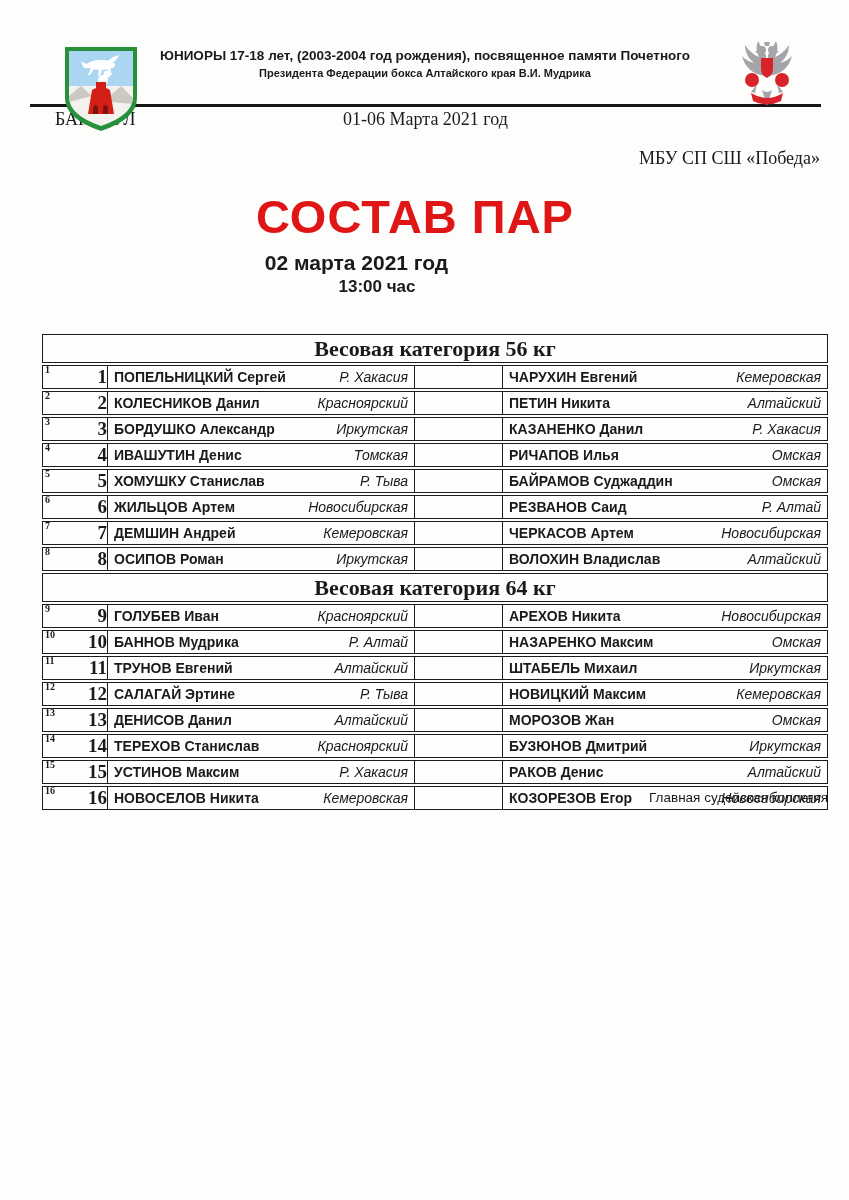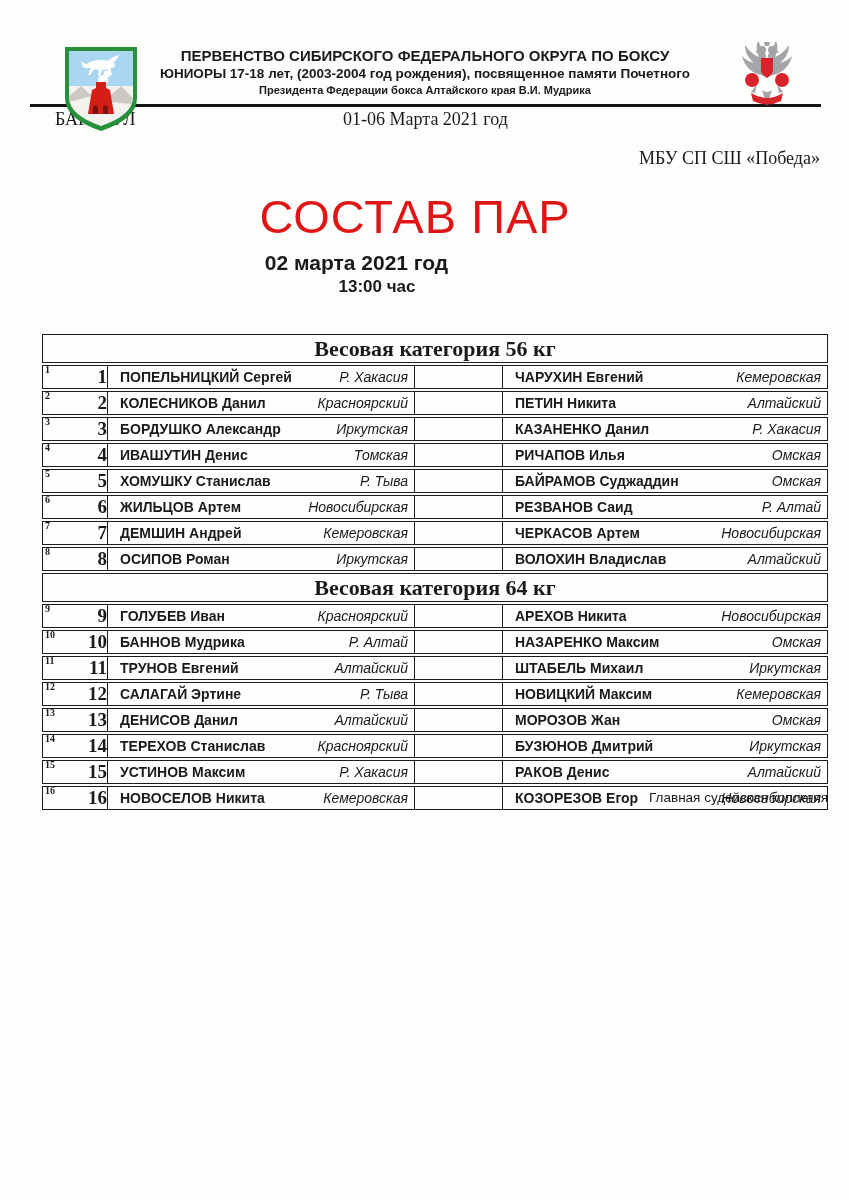--- a/index.html
+++ b/index.html
@@ -28,21 +28,21 @@
     position:absolute;top:109px;left:30px;width:791px;height:22px;
     font-family:"Liberation Serif",serif;font-size:18px;
   }
   .subheader .city{position:absolute;left:25px;top:0;}
   .subheader .dates{position:absolute;left:0;right:0;top:0;text-align:center;}
   .subheader .venue{position:absolute;right:1px;top:0;margin-top:39px;}
 
   
   .main-title{
     position:absolute;top:189px;left:0;width:830px;text-align:center;
-    font-size:47px;font-weight:normal;letter-spacing:1px;
+    font-size:47px;font-weight:bold;letter-spacing:1px;
   }
   .title-date{position:absolute;top:251px;left:0;width:713px;text-align:center;font-size:21px;font-weight:bold;}
   .title-time{position:absolute;top:277px;left:0;width:754px;text-align:center;font-size:17px;font-weight:bold;}
 
   
   table.pairs{
     position:absolute;top:332px;left:42px;width:786px;
     border-collapse:separate;border-spacing:0 2px;
     table-layout:fixed;
   }
@@ -60,21 +60,21 @@
     font-family:"Liberation Serif",serif;font-weight:bold;font-size:19px;
     text-align:right;padding-right:9px;
   }
   td.num .sup{
     position:absolute;left:2px;top:-1px;
     font-size:10px;line-height:10px;font-weight:bold;
   }
   td.boxer{height:20px;}
   td.boxer .cellwrap{
     display:flex;justify-content:space-between;align-items:center;
-    height:100%;padding:0 6px;margin-left:6px;
+    height:100%;padding:0 6px;
   }
   .bname{font-weight:bold;font-size:14px;white-space:nowrap;}
   .bregion{font-style:italic;font-size:14px;white-space:nowrap;}
   td.gapcell{height:20px;}
 
   
   .footer-sign{
     position:absolute;top:790px;left:42px;width:786px;
     text-align:right;font-size:13.5px;font-weight:normal;
   }
@@ -130,21 +130,20 @@
       <g fill="#d8232a">
         <path d="M30,20 h12 v11 q0,6 -6,9 q-6,-3 -6,-9 z"></path>
         <circle cx="21" cy="42" r="7"></circle>
         <circle cx="51" cy="42" r="7"></circle>
         <path d="M20,55 q16,10 32,0 l-2,8 q-14,7 -28,0 z"></path>
       </g>
     </svg>
   </div>
 
   <div class="header-text">
-    <div class="l1">ПЕРВЕНСТВО СИБИРСКОГО ФЕДЕРАЛЬНОГО ОКРУГА ПО БОКСУ</div>
     <div class="l2">ЮНИОРЫ 17-18 лет, (2003-2004 год рождения), посвященное памяти Почетного</div>
     <div class="l3">Президента Федерации бокса Алтайского края В.И. Мудрика</div>
   </div>
 
   <div class="rule"></div>
 
   <div class="subheader">
     <span class="city">БАРНАУЛ</span>
     <span class="dates">01-06 Марта 2021 год</span>
     <span class="venue">МБУ СП СШ «Победа»</span>

